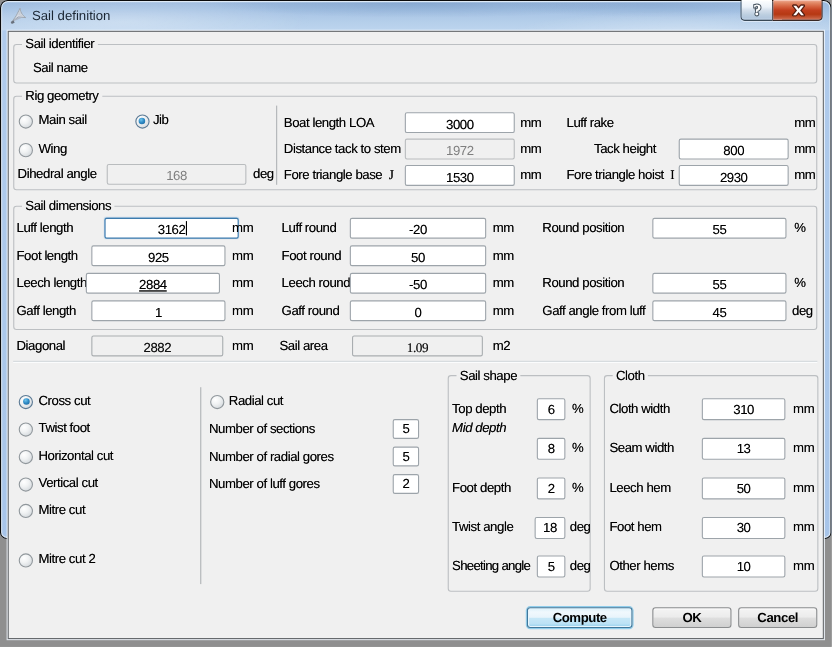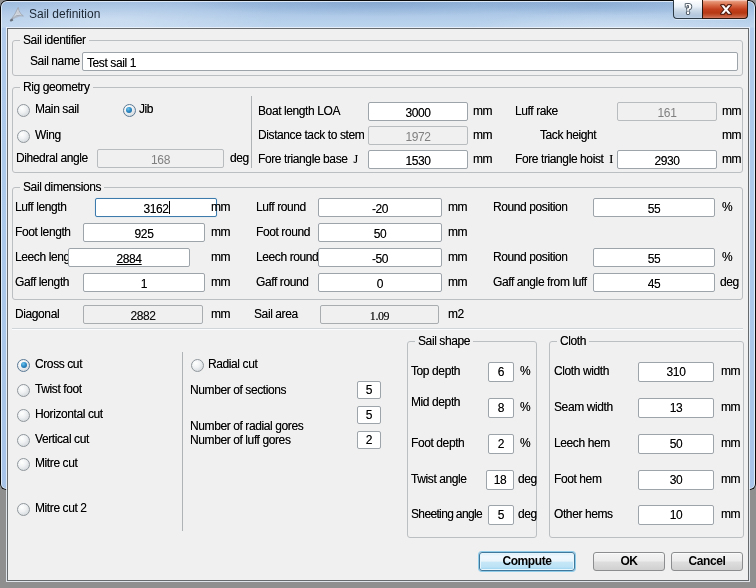--- a/index.html
+++ b/index.html
@@ -68,21 +68,20 @@
      <path id="xg" d="M18.2 5.2 L20.8 5.2 L23 8 L25.2 5.2 L27.8 5.2 L24.4 9.5 L27.9 13.8 L25.3 13.8 L23 10.9 L20.7 13.8 L18.1 13.8 L21.6 9.5 Z" fill="#ffffff" stroke="#5a2013" stroke-width="2" paint-order="stroke" stroke-linejoin="round"></path>
      <use href="#xg" fill="#ffffff" stroke="none"></use>
    </svg></div>
  </div>
  <div id="content"></div>
 
  <div class="grp" style="left:12px;top:40px;width:731px;height:35.5px;">
       <div class="gt">Sail identifier</div>
     </div>
  <div class="lbl" style="left:30px;top:52px;">Sail name</div>
- <div class="inp" style="left:82px;top:52px;width:656px;text-align:left;padding-left:4px;">Test sail 1</div>
 
  <div class="grp" style="left:12px;top:87px;width:731px;height:85.5px;">
       <div class="gt">Rig geometry</div>
     </div>
  <div class="rad" style="left:16.5px;top:103.5px;"></div>
     <div class="lbl" style="left:35px;top:100px;">Main sail</div>
  <div class="rad sel" style="left:122.5px;top:103.5px;"></div>
     <div class="lbl" style="left:139px;top:100px;">Jib</div>
  <div class="rad" style="left:16.5px;top:129.5px;"></div>
     <div class="lbl" style="left:35px;top:126px;">Wing</div>
@@ -93,39 +92,39 @@
  <div class="lbl" style="left:258px;top:102px;">Boat length LOA</div>
  <div class="inp" style="left:368px;top:102px;width:100px;">3000</div>
  <div class="unit" style="left:473px;top:102px;">mm</div>
  <div class="lbl" style="left:258px;top:126px;">Distance tack to stem</div>
  <div class="inp dis" style="left:368px;top:126px;width:100px;">1972</div>
  <div class="unit" style="left:473px;top:126px;">mm</div>
  <div class="lbl" style="left:258px;top:150px;">Fore triangle base&nbsp;&nbsp;<span class="ser">J</span></div>
  <div class="inp" style="left:368px;top:150px;width:100px;">1530</div>
  <div class="unit" style="left:473px;top:150px;">mm</div>
  <div class="lbl" style="left:515px;top:102px;">Luff rake</div>
- <div class="inp dis" style="left:617px;top:102px;width:100px;">161</div>
  <div class="unit" style="left:722px;top:102px;">mm</div>
  <div class="lbl" style="left:515px;top:126px;margin-left:25px;">Tack height</div>
+ <div class="inp" style="left:617px;top:126px;width:100px;">800</div>
  <div class="unit" style="left:722px;top:126px;">mm</div>
  <div class="lbl" style="left:515px;top:150px;">Fore triangle hoist&nbsp;&nbsp;<span class="ser">I</span></div>
  <div class="inp" style="left:617px;top:150px;width:100px;">2930</div>
  <div class="unit" style="left:722px;top:150px;">mm</div>
 
  <div class="grp" style="left:12px;top:187px;width:731px;height:113px;">
       <div class="gt">Sail dimensions</div>
     </div>
  <div class="lbl" style="left:15px;top:198px;">Luff length</div>
  <div class="inp foc" style="left:83px;top:198px;width:122px;">3162<span class="caret" style="left:73px;"></span></div>
  <div class="unit" style="left:211px;top:198px;">mm</div>
  <div class="lbl" style="left:15px;top:223px;">Foot length</div>
  <div class="inp" style="left:83px;top:223px;width:122px;">925</div>
  <div class="unit" style="left:211px;top:223px;">mm</div>
  <div class="lbl" style="left:15px;top:248px;">Leech length</div>
- <div class="inp" style="left:68px;top:248px;width:122px;text-decoration:underline;">2884</div>
+ <div class="inp" style="left:78px;top:248px;width:122px;text-decoration:underline;">2884</div>
  <div class="unit" style="left:211px;top:248px;">mm</div>
  <div class="lbl" style="left:15px;top:273px;">Gaff length</div>
  <div class="inp" style="left:83px;top:273px;width:122px;">1</div>
  <div class="unit" style="left:211px;top:273px;">mm</div>
  <div class="lbl" style="left:256px;top:198px;">Luff round</div>
  <div class="inp" style="left:318px;top:198px;width:124px;">-20</div>
  <div class="unit" style="left:448px;top:198px;">mm</div>
  <div class="lbl" style="left:256px;top:223px;">Foot round</div>
  <div class="inp" style="left:318px;top:223px;width:124px;">50</div>
  <div class="unit" style="left:448px;top:223px;">mm</div>
@@ -165,32 +164,32 @@
     <div class="lbl" style="left:35px;top:430px;">Vertical cut</div>
  <div class="rad" style="left:17px;top:458px;"></div>
     <div class="lbl" style="left:35px;top:454px;">Mitre cut</div>
  <div class="rad" style="left:17px;top:502.5px;"></div>
     <div class="lbl" style="left:35px;top:499px;">Mitre cut 2</div>
  <div class="vsep" style="left:182px;top:352px;height:179px;"></div>
  <div class="rad" style="left:190.5px;top:358.5px;"></div>
     <div class="lbl" style="left:208px;top:355px;">Radial cut</div>
  <div class="lbl" style="left:190px;top:381px;">Number of sections</div>
  <div class="inp" style="left:357px;top:381px;width:24px;height:18px;line-height:16px;">5</div>
- <div class="lbl" style="left:190px;top:406px;margin-top:11px;">Number of radial gores</div>
+ <div class="lbl" style="left:190px;top:406px;">Number of radial gores</div>
  <div class="inp" style="left:357px;top:406px;width:24px;height:18px;line-height:16px;">5</div>
  <div class="lbl" style="left:190px;top:431px;">Number of luff gores</div>
  <div class="inp" style="left:357px;top:431px;width:24px;height:18px;line-height:16px;">2</div>
 
  <div class="grp" style="left:407px;top:341px;width:130px;height:196.5px;">
       <div class="gt">Sail shape</div>
     </div>
  <div class="lbl" style="left:411px;top:362px;">Top depth</div>
  <div class="inp" style="left:488px;top:362px;width:26px;height:20px;line-height:18px;">6</div>
  <div class="unit" style="left:520px;top:362px;">%</div>
- <div class="lbl" style="left:411px;top:393px;">Mid depth</div>
+ <div class="lbl" style="left:411px;top:380px;font-style:italic;">Mid depth</div>
  <div class="inp" style="left:488px;top:398px;width:26px;height:20px;line-height:18px;">8</div>
  <div class="unit" style="left:520px;top:398px;">%</div>
  <div class="lbl" style="left:411px;top:434px;">Foot depth</div>
  <div class="inp" style="left:488px;top:434px;width:26px;height:20px;line-height:18px;">2</div>
  <div class="unit" style="left:520px;top:434px;">%</div>
  <div class="lbl" style="left:411px;top:470px;">Twist angle</div>
  <div class="inp" style="left:486px;top:470px;width:28px;height:20px;line-height:18px;">18</div>
  <div class="unit" style="left:518px;top:470px;">deg</div>
  <div class="lbl" style="left:411px;top:505px;letter-spacing:-0.65px;">Sheeting angle</div>
  <div class="inp" style="left:488px;top:505px;width:26px;height:20px;line-height:18px;">5</div>

